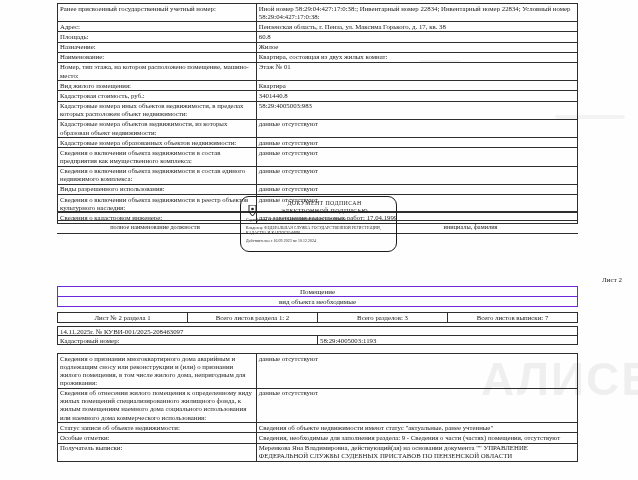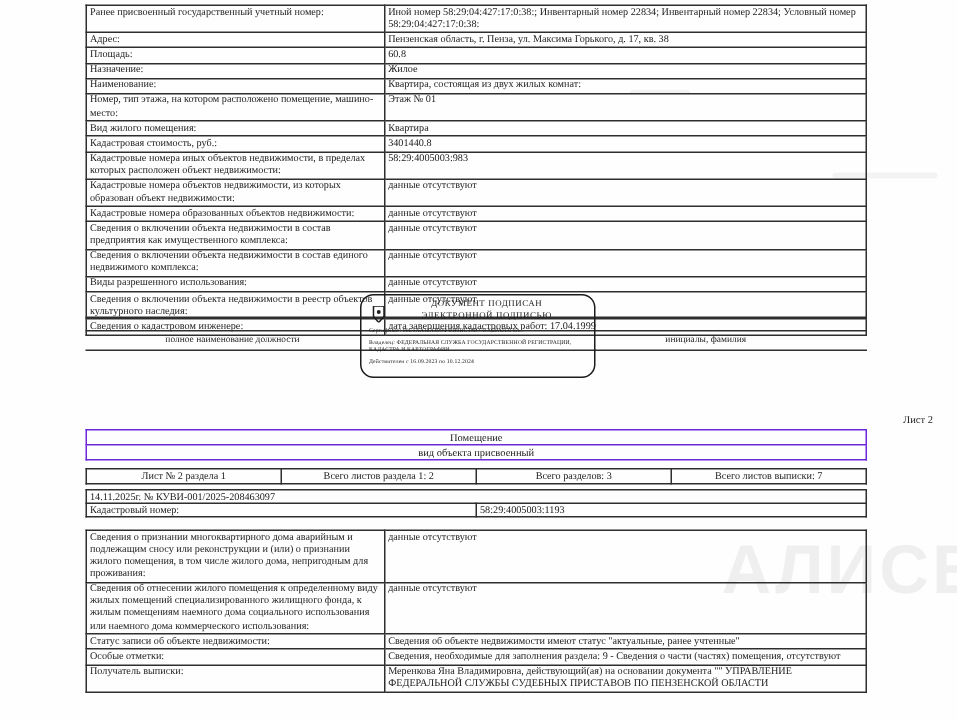--- a/index.html
+++ b/index.html
@@ -165,21 +165,21 @@
 
   <div class="sheet2">
     <div class="sheetlabel">Лист 2</div>
 
     <table class="head2">
       <tbody>
           <tr>
             <td>Помещение</td>
           </tr>
       <tr>
-            <td>вид объекта присвоенный</td>
+            <td>вид объекта необходимые</td>
           </tr>
     </tbody>
       </table>
 
     <table class="meta">
       <tbody>
           <tr>
         <td>Лист № 2 раздела 1</td>
         <td>Всего листов раздела 1: 2</td>
         <td>Всего разделов: 3</td>

